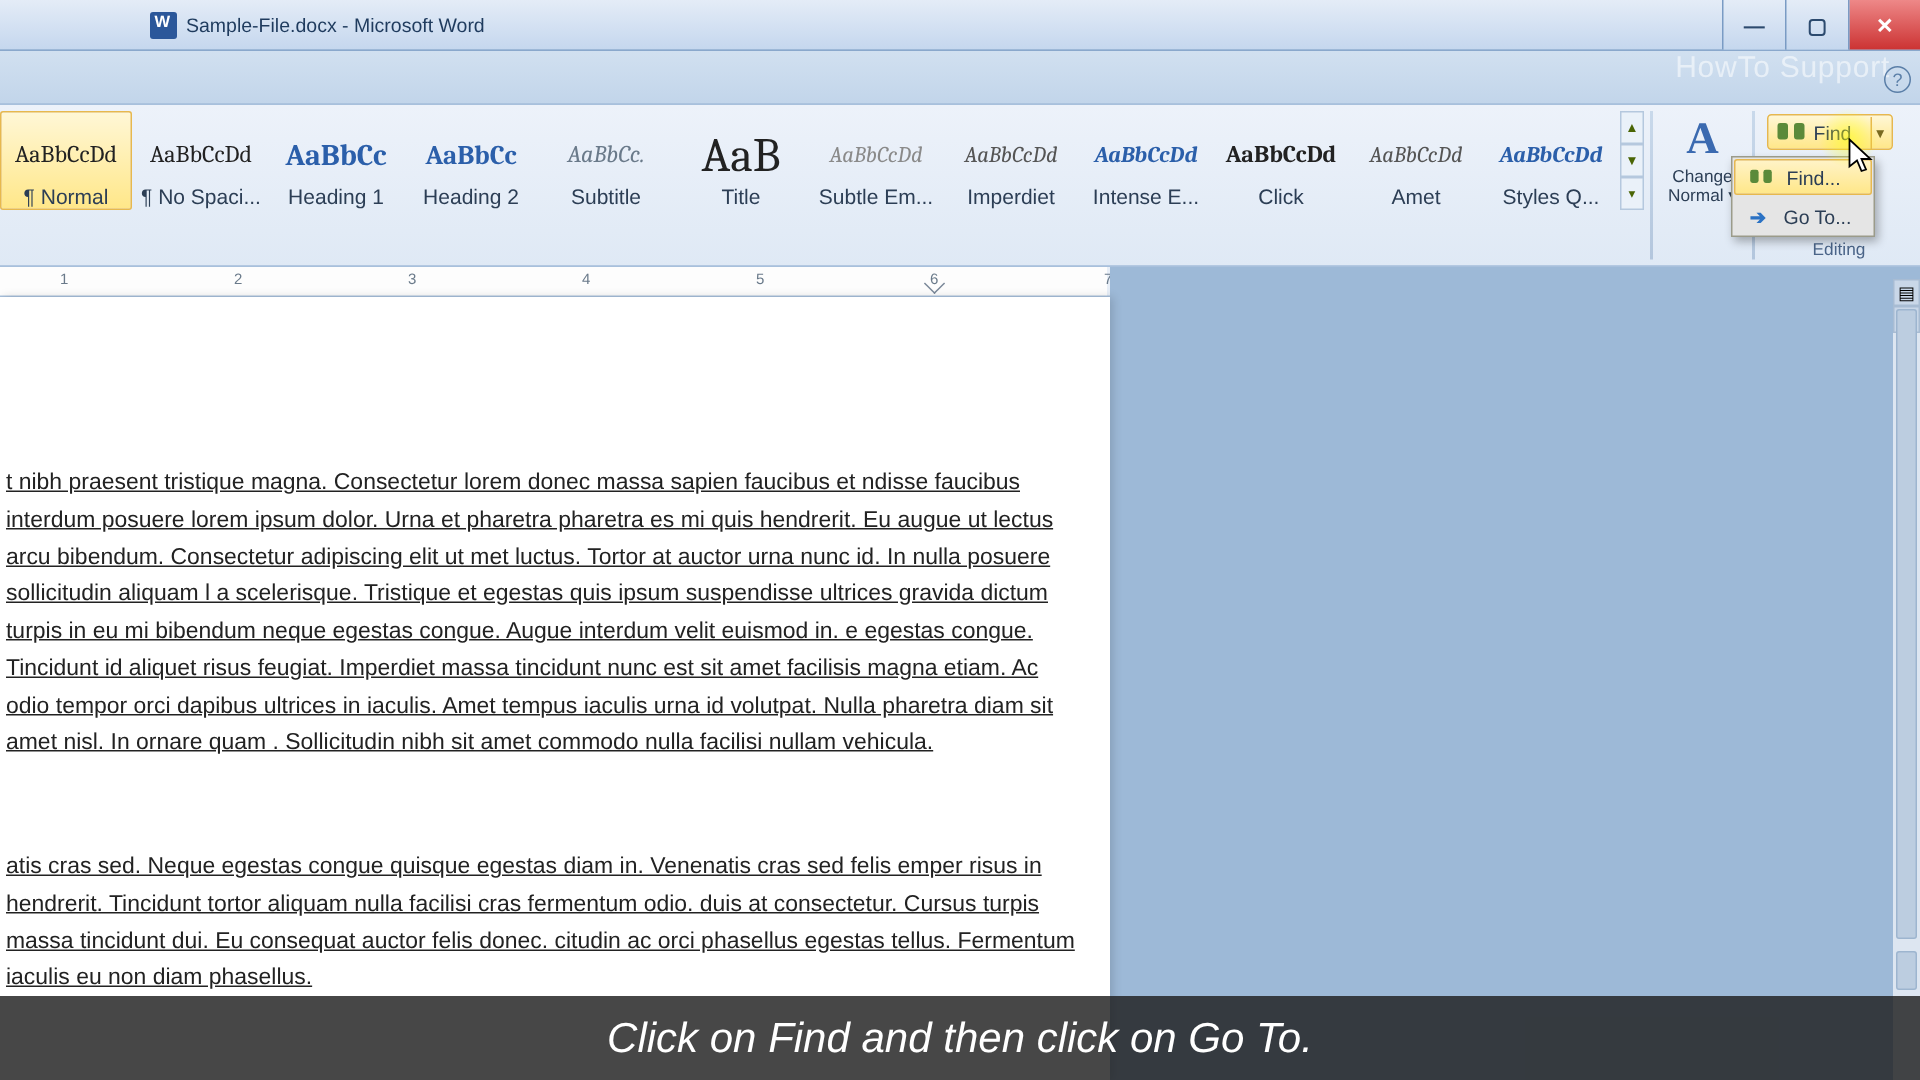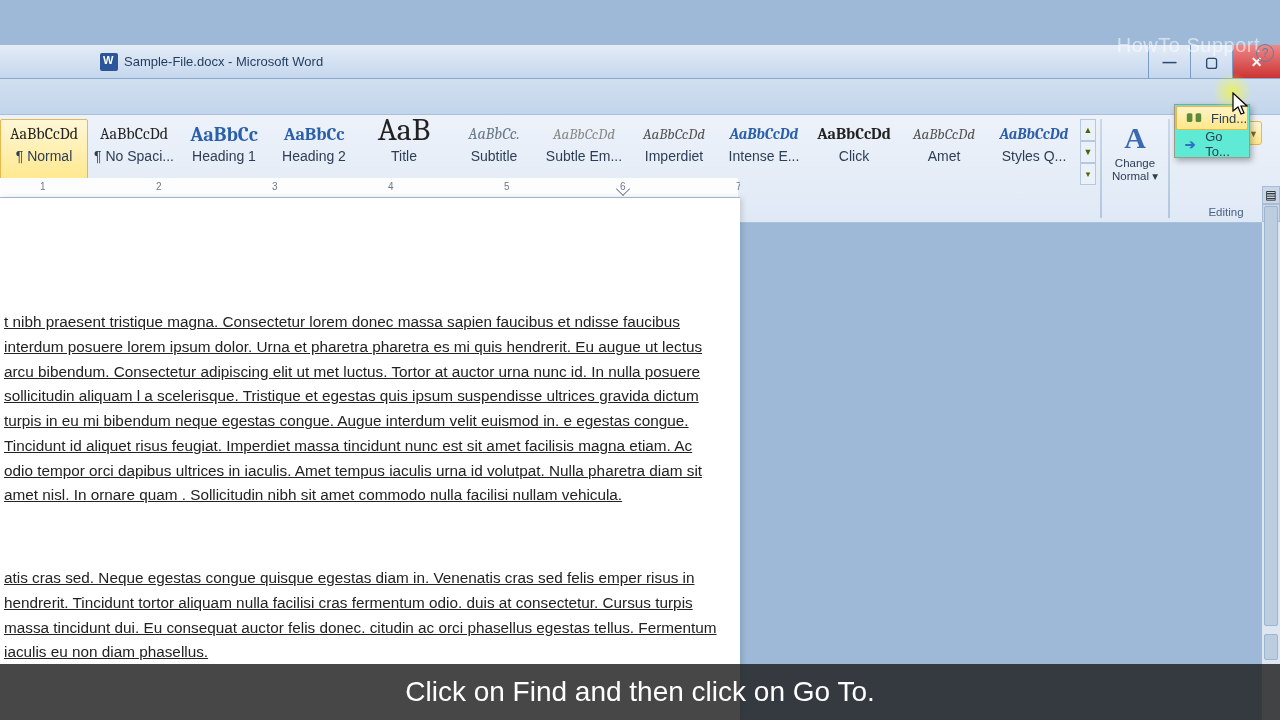--- a/index.html
+++ b/index.html
@@ -1,37 +1,37 @@
 <!DOCTYPE html>
 <html><head>
 <meta charset="utf-8">
 <style>
 * { margin: 0; padding: 0; box-sizing: border-box; font-family: "Segoe UI", Tahoma, sans-serif; }
 body { width: 1280px; height: 720px; overflow: hidden; background: #9db9d7; position: relative; }
 
-.titlebar { height: 34px; background: linear-gradient(#e4ecf7, #c5d7ee); display: flex; align-items: center; border-bottom: 1px solid #8aa8cc; margin-top: 45px; }
+.titlebar { height: 34px; background: linear-gradient(#e4ecf7, #c5d7ee); display: flex; align-items: center; border-bottom: 1px solid #8aa8cc; }
 .title-icon { width: 18px; height: 18px; margin: 0 6px 0 100px; background: #2b579a; border-radius: 2px; position: relative; }
 .title-icon::after { content: "W"; color: #fff; font-size: 11px; font-weight: bold; position: absolute; left: 3px; top: 1px; }
 .title-text { font-size: 13px; color: #1f3b5e; }
 .win-controls { margin-left: auto; display: flex; height: 100%; }
 .win-btn { width: 42px; display: flex; align-items: center; justify-content: center; border-left: 1px solid #7a9bc4; font-size: 14px; font-weight: bold; }
 .win-min { background: linear-gradient(#e4ecf7,#c5d7ee); color: #2c4a6e; }
 .win-max { background: linear-gradient(#e4ecf7,#c5d7ee); color: #2c4a6e; }
 .win-close { background: linear-gradient(#e88,#c33); color: #fff; width: 48px; }
 
 .watermark { position: absolute; right: 20px; top: 34px; font-size: 20px; color: rgba(255,255,255,0.55); font-weight: 300; letter-spacing: .5px; }
 .help-circle { position: absolute; right: 6px; top: 44px; width: 18px; height: 18px; border: 1.5px solid #5b7fa8; border-radius: 50%; color: #5b7fa8; font-size: 12px; display:flex; align-items:center; justify-content:center; }
 
 .ribbon-spacer { height: 36px; background: linear-gradient(#d1e0f0, #c2d5ea); border-bottom: 1px solid #a8c0dc; }
 
 .ribbon { height: 108px; background: linear-gradient(#edf2fa, #dfe9f5); border-bottom: 1px solid #a8c0dc; display: flex; }
 
 .styles-group { display: flex; align-items: flex-start; padding: 4px 0 0 0; position: relative; flex: 0 0 auto; }
 .styles-gallery { display: flex; gap: 2px; }
-.style-item { width: 88px; height: 66px; border: 1px solid transparent; display: flex; flex-direction: column; align-items: center; justify-content: flex-end; padding-bottom: 20px; border-radius: 2px; }
+.style-item { width: 88px; height: 66px; border: 1px solid transparent; display: flex; flex-direction: column; align-items: center; justify-content: flex-end; padding-bottom: 0; border-radius: 2px; }
 .style-item.sel { background: linear-gradient(#fff7d6,#ffe789); border-color: #e7b84e; }
 .style-preview { font-family: "Cambria", "Times New Roman", serif; height: 40px; display: flex; align-items: center; }
 .style-label { font-size: 14px; color: #2c3e55; white-space: nowrap; }
 .style-arrows { display: flex; flex-direction: column; margin-left: 2px; }
 .sa-btn { width: 16px; height: 22px; border: 1px solid #b5c8de; background: #eaf1f9; font-size: 9px; display: flex; align-items:center; justify-content:center; color: #4a6505; }
 .styles-caption { position: absolute; bottom: -18px; left: 50%; transform: translateX(-50%); font-size: 11.5px; color: #4a6488; }
 .group-sep { width: 2px; background: linear-gradient(#c9d9eb,#b3c6dd); margin: 4px 4px; }
 
 .change-styles { width: 58px; display: flex; flex-direction: column; align-items: center; padding-top: 6px; }
 .cs-icon { font-size: 30px; color: #3b6ab0; font-family: serif; font-weight: bold; }
@@ -39,21 +39,21 @@
 
 .editing-group { width: 92px; position: relative; padding-top: 4px; }
 .find-btn { margin: 2px 4px; height: 24px; background: linear-gradient(#fff7d6,#ffe789); border: 1px solid #e7b84e; border-radius: 3px; display: flex; align-items: center; gap: 6px; padding: 0 6px; font-size: 13px; color: #2c3e55; position: relative; }
 .binoc { width: 18px; height: 14px; position: relative; }
 .binoc::before, .binoc::after { content:""; position:absolute; width:7px; height:11px; background:#5b8a3a; border-radius:2px; top:1px; }
 .binoc::before { left:0; } .binoc::after { right:0; }
 .find-arrow-split { width: 12px; height: 22px; border-left: 1px solid #e7b84e; position:absolute; right:2px; top:1px; display:flex; align-items:center; justify-content:center; font-size:9px; color:#7a6a20; }
 
 .editing-caption { position:absolute; bottom: 4px; left:12px; right:0; text-align:center; font-size: 11.5px; color: #4a6488; }
 
-.dropdown { position: absolute; right: 30px; top: 104px; width: 76px; background: #5eead4; border: 1px solid #9b9b8a; box-shadow: 2px 3px 6px rgba(0,0,0,.3); z-index: 50; }
+.dropdown { position: absolute; right: 30px; top: 104px; width: 96px; background: #e5e5e5; border: 1px solid #9b9b8a; box-shadow: 2px 3px 6px rgba(0,0,0,.3); z-index: 50; }
 .dd-item { height: 26px; display: flex; align-items: center; gap: 8px; padding: 0 8px; font-size: 13px; color: #2c3e55; }
 .dd-item.hover { background: linear-gradient(#fff3c7,#ffe789); border: 1px solid #e7b84e; border-radius: 2px; margin: 1px; height: 24px; }
 .dd-icon { width: 18px; display:flex; justify-content:center; font-size: 13px; }
 .arrow-right { color: #2b72c4; font-weight: bold; }
 
 .cursor { position: absolute; right: 48px; top: 92px; z-index: 60; width: 0; height: 0; }
 .cursor svg { position:absolute; }
 .cursor-highlight { position:absolute; width: 40px; height: 40px; border-radius: 50%; background: radial-gradient(rgba(255,255,0,.55), rgba(255,255,0,0) 70%); left: -20px; top: -20px; }
 
 .ruler { height: 20px; background: #e7eef7; border-bottom: 1px solid #a8c0dc; position: relative; margin-left: 0; width: 740px; overflow:hidden; }
@@ -64,21 +64,21 @@
 .doc-area { position: absolute; left: 0; top: 198px; width: 740px; bottom: 0; background: #ffffff; box-shadow: 2px 0 6px rgba(0,0,0,.15); }
 .doc-text { padding: 112px 18px 0 4px; font-family: "Calibri", sans-serif; font-size: 15.3px; color: #222; line-height: 1.62; }
 .doc-text p { margin-bottom: 58px; text-decoration: underline; }
 
 .scrollbar { position:absolute; right:0; top: 186px; bottom:0; width: 18px; background: #dde6f1; }
 .sb-btn { height: 18px; background: #c9d7e8; border: 1px solid #a8bcd3; display:flex; align-items:center; justify-content:center; font-size:10px; color:#4a6488; }
 .sb-thumb { position:absolute; top: 20px; height: 420px; left:2px; right:2px; background: #bccde0; border:1px solid #9db5cf; border-radius:2px; }
 .sb-small-thumb { position:absolute; bottom: 60px; height: 26px; left:2px; right:2px; background: #bccde0; border:1px solid #9db5cf; border-radius:2px; }
 .sel-widget { height: 18px; background:#c9d7e8; border:1px solid #a8bcd3; display:flex; align-items:center; justify-content:center; font-size:12px; }
 
-.caption-bar { position: absolute; left: 0; right: 0; bottom: 0; height: 56px; background: rgba(30,30,30,.82); display:flex; align-items:center; justify-content:center; }
+.caption-bar { position: absolute; left: 0; right: 0; bottom: 0; height: 56px; background: rgba(30,30,30,.82); display:flex; align-items:center; justify-content:center;font-style:italic; }
 .caption-text { color: #fff; font-size: 28px; font-weight: 300; }
 
 .ruler-wrap { position: absolute; left:0; top: 178px; }
 </style>
 </head>
 <body>
 
 <div class="titlebar">
   <div class="title-icon"></div>
   <div class="title-text">Sample-File.docx - Microsoft Word</div>
@@ -107,26 +107,26 @@
         </div>
         <div class="style-item">
           <div class="style-preview" style="font-size:20px;color:#2b5faa;font-weight:bold;">AaBbCc</div>
           <div class="style-label">Heading 1</div>
         </div>
         <div class="style-item">
           <div class="style-preview" style="font-size:18px;color:#2b5faa;font-weight:bold;">AaBbCc</div>
           <div class="style-label">Heading 2</div>
         </div>
         <div class="style-item">
+          <div class="style-preview" style="font-size:16px;color:#6a7a8a;font-style:italic;">AaBbCc.</div>
+          <div class="style-label">Subtitle</div>
+        </div>
+        <div class="style-item">
           <div class="style-preview" style="font-size:32px;color:#222;">AaB</div>
           <div class="style-label">Title</div>
-        </div>
-        <div class="style-item">
-          <div class="style-preview" style="font-size:16px;color:#6a7a8a;font-style:italic;">AaBbCc.</div>
-          <div class="style-label">Subtitle</div>
         </div>
         <div class="style-item">
           <div class="style-preview" style="font-size:15px;color:#8a8a8a;font-style:italic;">AaBbCcDd</div>
           <div class="style-label">Subtle Em...</div>
         </div>
         <div class="style-item">
           <div class="style-preview" style="font-size:15px;color:#555;font-style:italic;">AaBbCcDd</div>
           <div class="style-label">Imperdiet</div>
         </div>
         <div class="style-item">

